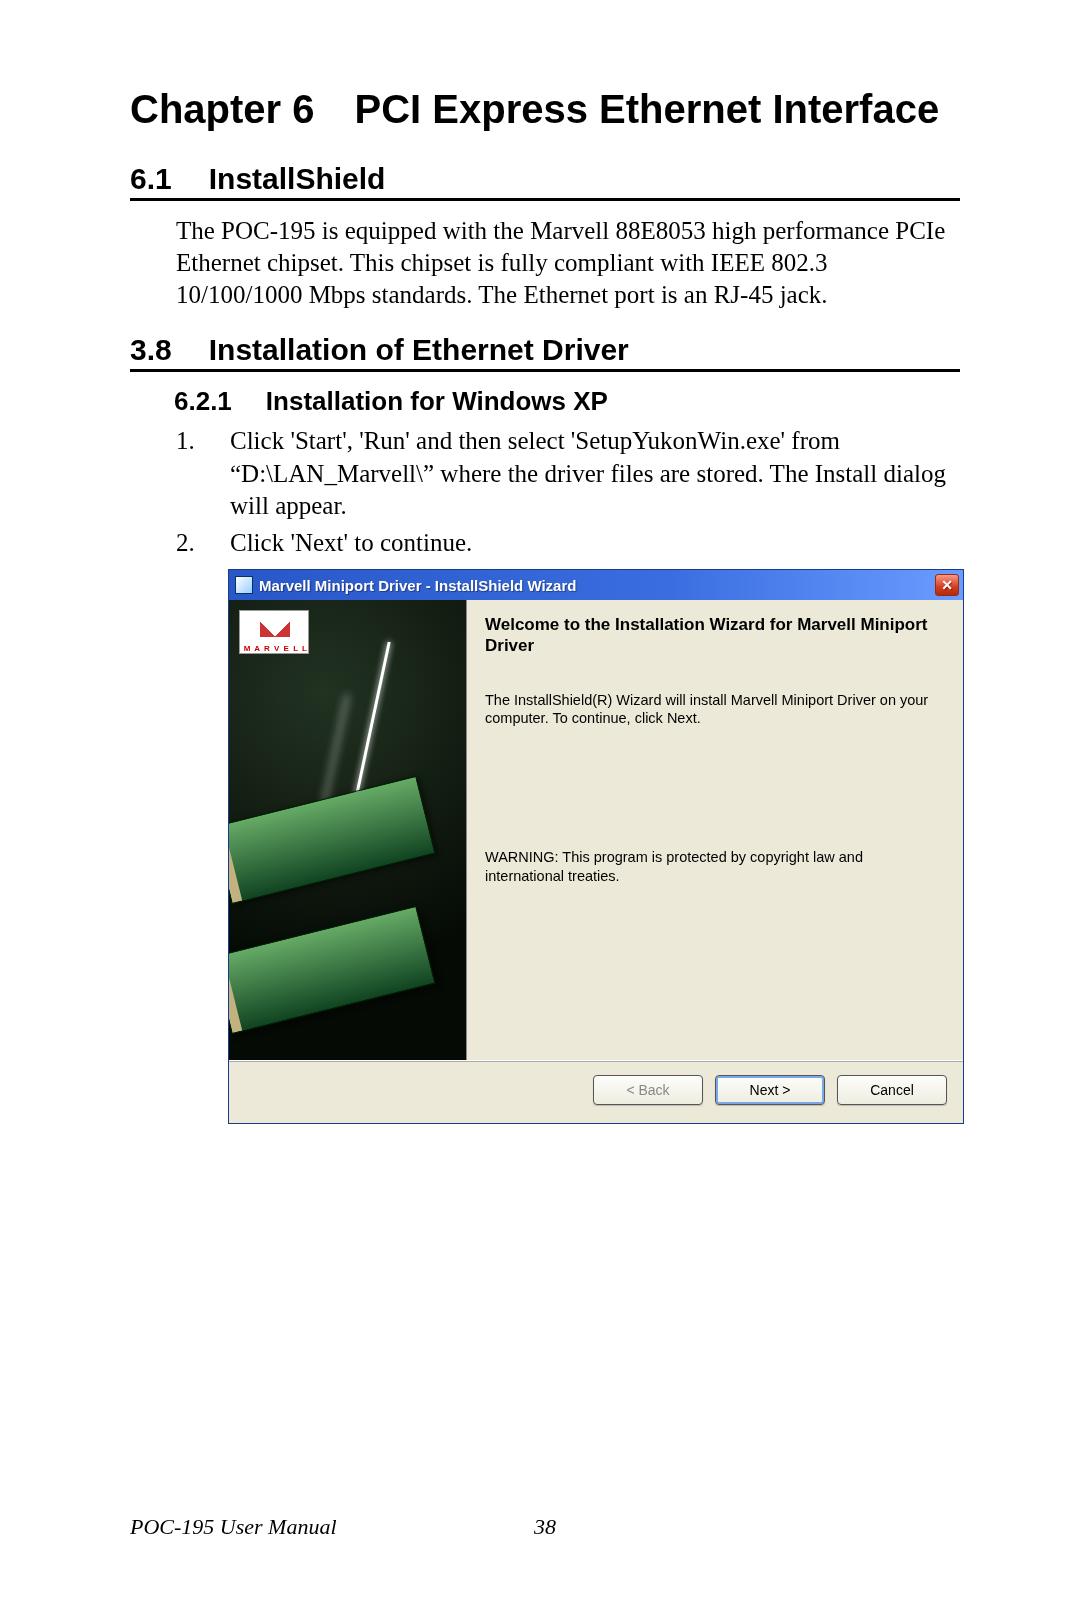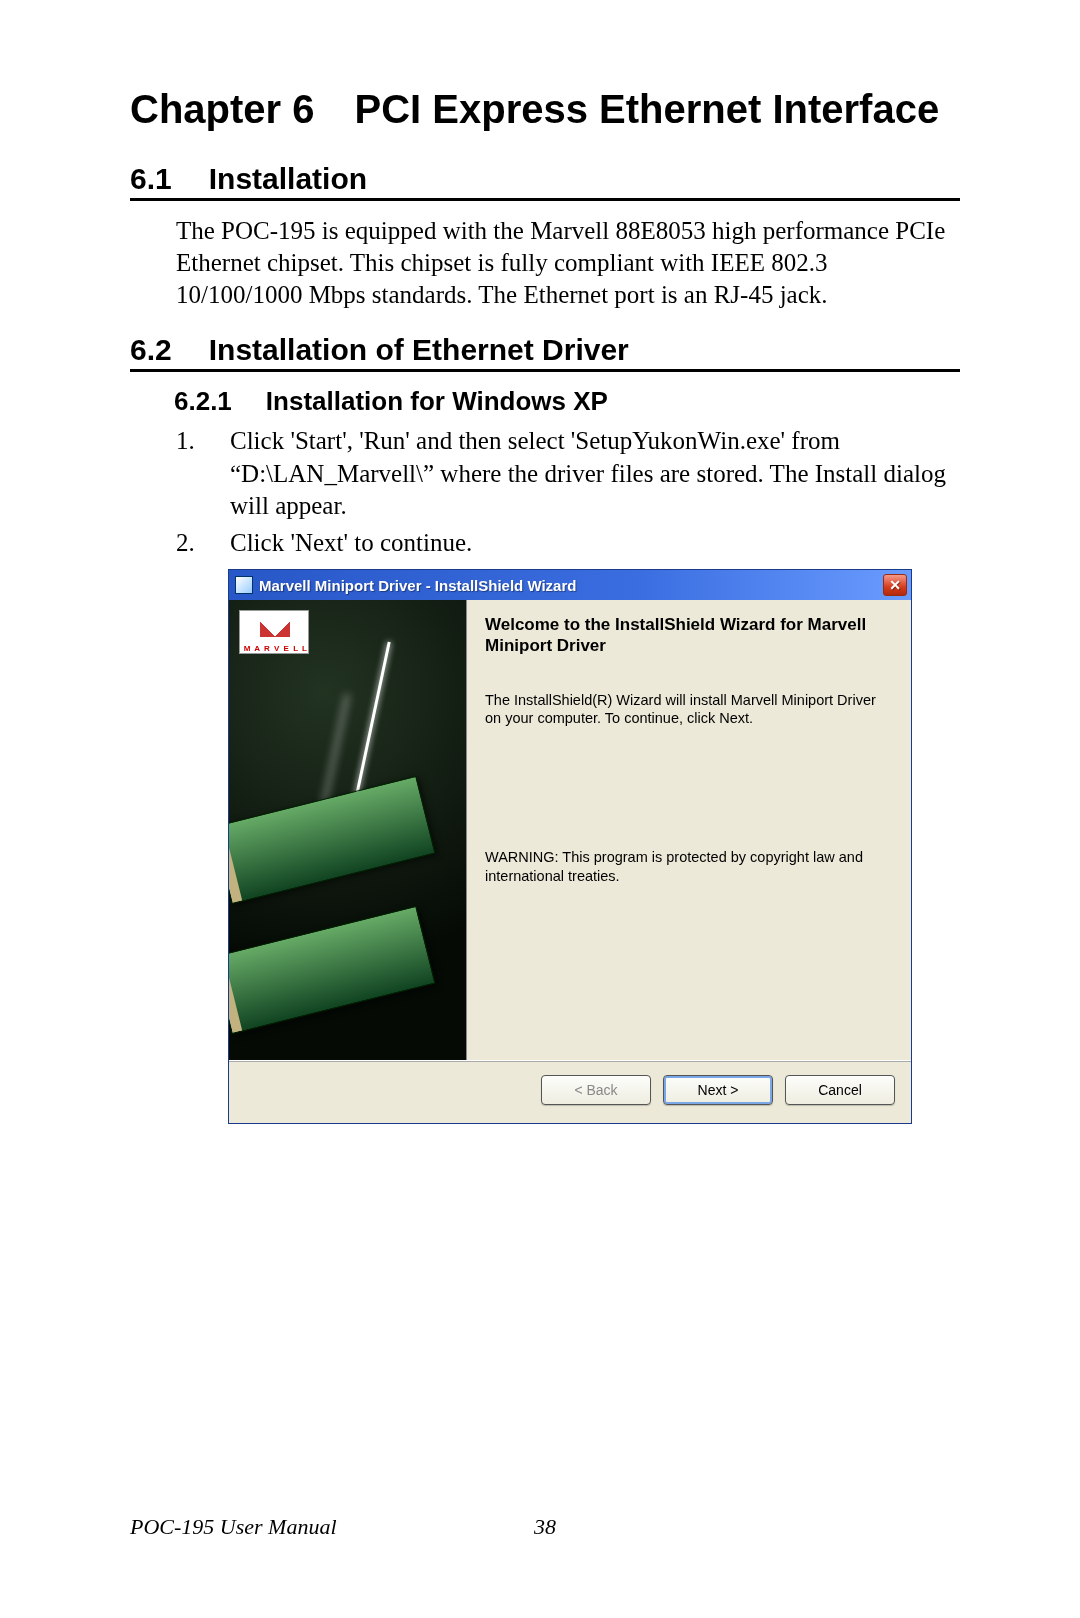--- a/index.html
+++ b/index.html
@@ -64,21 +64,21 @@
     display: flex;
     gap: 30px;
     margin-bottom: 4px;
   }
   ol.steps li .n { flex: 0 0 24px; }
   .wizard-wrap {
     margin: 10px 0 0 98px;
     width: 736px;
   }
   .wizard {
-    width: 684px;
+    width: 736px;
     border: 1px solid #1a3a8a;
     font-family: Tahoma, Arial, sans-serif;
     font-size: 15px;
     background: #ece9d8;
   }
   .titlebar {
     background: linear-gradient(to right, #2857c7, #3a6de0 60%, #6a9cff);
     color: #fff;
     height: 30px;
     display: flex;
@@ -208,28 +208,28 @@
 <body>
 
 <div class="chapter-title">
   <span class="chapter-num">Chapter 6</span>
   <span class="chapter-text">PCI Express Ethernet Interface</span>
 </div>
 
 <div class="section">
   <div class="section-head">
     <span class="sec-num">6.1</span>
-    <span>Installation</span>
+    <span>InstallShield</span>
   </div>
   <p class="section-body">The POC-195 is equipped with the Marvell 88E8053 high performance PCIe Ethernet chipset. This chipset is fully compliant with IEEE 802.3 10/100/1000 Mbps standards. The Ethernet port is an RJ-45 jack.</p>
 </div>
 
 <div class="section section2">
   <div class="section-head">
-    <span class="sec-num">6.2</span>
+    <span class="sec-num">3.8</span>
     <span>Installation of Ethernet Driver</span>
   </div>
   <div class="subsection-head">
     <span>6.2.1</span>
     <span>Installation for Windows XP</span>
   </div>
   <ol class="steps">
     <li>
       <span class="n">1.</span>
       <span>Click 'Start', 'Run' and then select 'SetupYukonWin.exe' from “D:\LAN_Marvell\” where the driver files are stored. The Install dialog will appear.</span>
@@ -252,21 +252,21 @@
       <div class="wizard-body">
         <div class="side-img">
           <div class="logo">
             <span>M A R V E L L</span>
           </div>
           <div class="lightning"></div>
           <div class="card card1"></div>
           <div class="card card2"></div>
         </div>
         <div class="right-pane">
-          <div class="welcome">Welcome to the InstallShield Wizard for Marvell Miniport Driver</div>
+          <div class="welcome">Welcome to the Installation Wizard for Marvell Miniport Driver</div>
           <div class="wiz-text">The InstallShield(R) Wizard will install Marvell Miniport Driver on your computer. To continue, click Next.</div>
           <div class="wiz-text warning">WARNING: This program is protected by copyright law and international treaties.</div>
         </div>
       </div>
       <div class="button-row">
         <div class="win-btn disabled">
           <span>&lt; Back</span>
         </div>
         <div class="win-btn primary">
           <span>Next &gt;</span>

